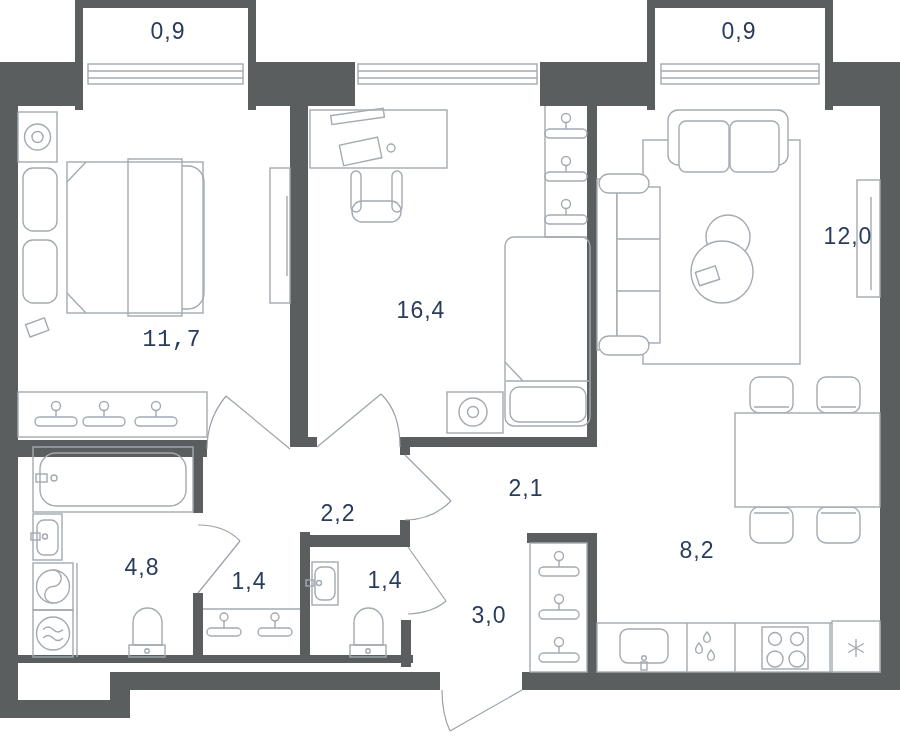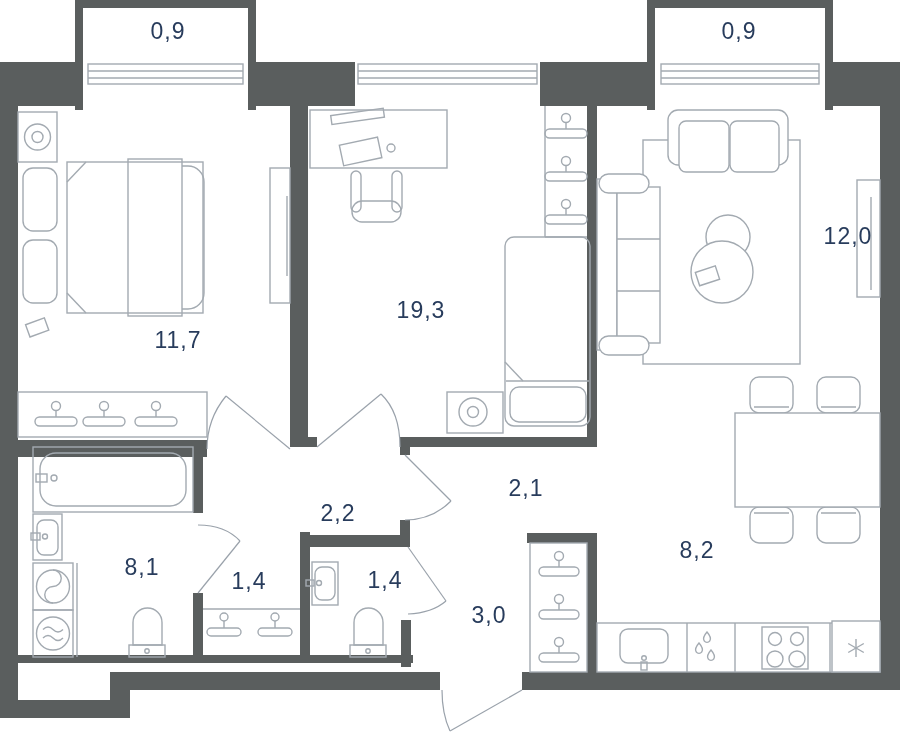--- a/index.html
+++ b/index.html
@@ -326,24 +326,24 @@
     <g>
       <line class="door" x1="522" y1="690" x2="450" y2="731"></line>
       <path class="door" d="M442,690 Q442,714 450,731"></path>
     </g>
   </g>
 </svg>
 
 <div class="labels">
   <span class="room-label" style="left:168px;top:31px;">0,9</span>
   <span class="room-label" style="left:739px;top:31px;">0,9</span>
-  <span class="room-label" style="left:178px;top:340px;">11,7</span>
-  <span class="room-label" style="left:421px;top:310px;">19,3</span>
+  <span class="room-label" style="left:172px;top:340px;font-family:Liberation Mono, monospace;">11,7</span>
+  <span class="room-label" style="left:421px;top:310px;">16,4</span>
   <span class="room-label" style="left:826px;top:236px;padding-left:44px;">12,0</span>
   <span class="room-label" style="left:338px;top:513px;">2,2</span>
   <span class="room-label" style="left:520px;top:488px;margin-left:6px;">2,1</span>
-  <span class="room-label" style="left:142px;top:567px;">8,1</span>
+  <span class="room-label" style="left:142px;top:567px;">4,8</span>
   <span class="room-label" style="left:249px;top:581px;">1,4</span>
   <span class="room-label" style="left:385px;top:580px;">1,4</span>
   <span class="room-label" style="left:489px;top:615px;">3,0</span>
   <span class="room-label" style="left:697px;top:550px;">8,2</span>
 </div>
 </div>
 
 </body></html>

